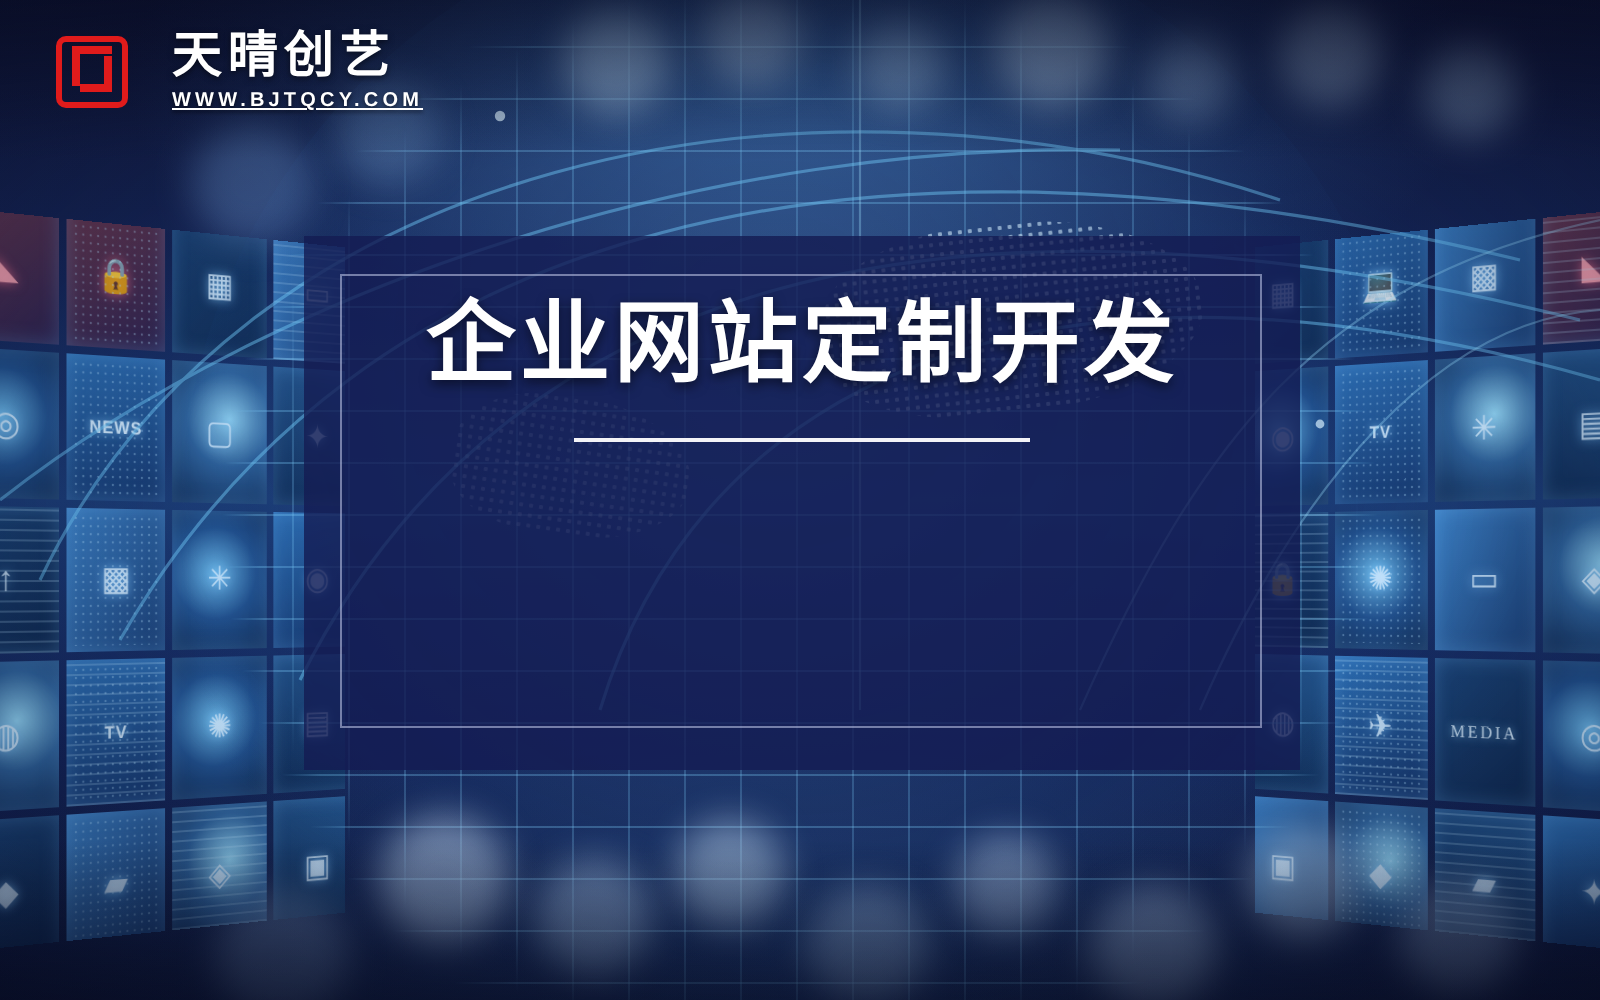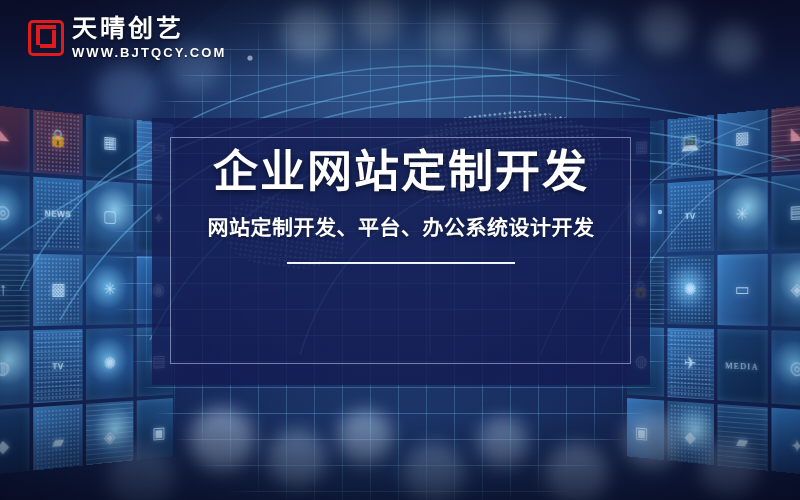--- a/index.html
+++ b/index.html
@@ -106,21 +106,21 @@
   .vignette{
     position:absolute;inset:0;
     background:
       radial-gradient(ellipse 85% 80% at 50% 50%, rgba(0,0,0,0) 45%, rgba(6,10,32,.55) 100%),
       linear-gradient(180deg, rgba(8,12,34,.55) 0%, rgba(8,12,34,0) 16%, rgba(8,12,34,0) 84%, rgba(6,10,30,.6) 100%);
   }
 
   
   .logo{
     position:absolute;left:28px;top:16px;
-    display:flex;align-items:center;gap:8px;z-index:6;
+    display:flex;align-items:center;gap:22px;z-index:6;
   }
   .logo-mark{
     width:36px;height:36px;flex:none;position:relative;
     border:3px solid #e01b1b;border-radius:5px;
     background:transparent;
   }
   .logo-mark::before{
     content:"";position:absolute;left:5px;top:2px;width:4px;height:20px;background:#e01b1b;
   }
   .logo-mark::after{
@@ -132,22 +132,23 @@
   .logo-mark .bar-h{
     position:absolute;left:9px;bottom:5px;width:16px;height:4px;background:#e01b1b;
   }
   .logo-text{display:flex;flex-direction:column;justify-content:center;line-height:1;}
   .logo-cn{
     font-size:25px;font-weight:bold;color:#ffffff;letter-spacing:3px;
     text-shadow:0 1px 3px rgba(0,0,0,.55);
   }
   .logo-url{
     margin-top:5px;
-    font-size:13px;font-weight:bold;color:#ffffff;letter-spacing:2.1px;
+    font-size:10px;font-weight:bold;color:#ffffff;letter-spacing:2.1px;
     text-shadow:0 1px 2px rgba(0,0,0,.6);
+    text-decoration:underline;
   }
 
   
   .panel{
     position:absolute;left:152px;top:118px;width:498px;height:267px;
     background:rgba(20,27,83,.80);
     z-index:5;
   }
   .panel-inner-border{
     position:absolute;left:18px;top:19px;right:19px;bottom:21px;
@@ -396,18 +397,17 @@
     <div class="logo-text">
       <div class="logo-cn">天晴创艺</div>
       <div class="logo-url">WWW.BJTQCY.COM</div>
     </div>
   </div>
 
   <div class="panel">
     <div class="panel-inner-border"></div>
     <div class="panel-content">
       <div class="headline">企业网站定制开发</div>
-      <div class="subline">网站定制开发、平台、办公系统设计开发</div>
       <div class="divider"></div>
     </div>
   </div>
 
 </div>
 
 </body></html>

